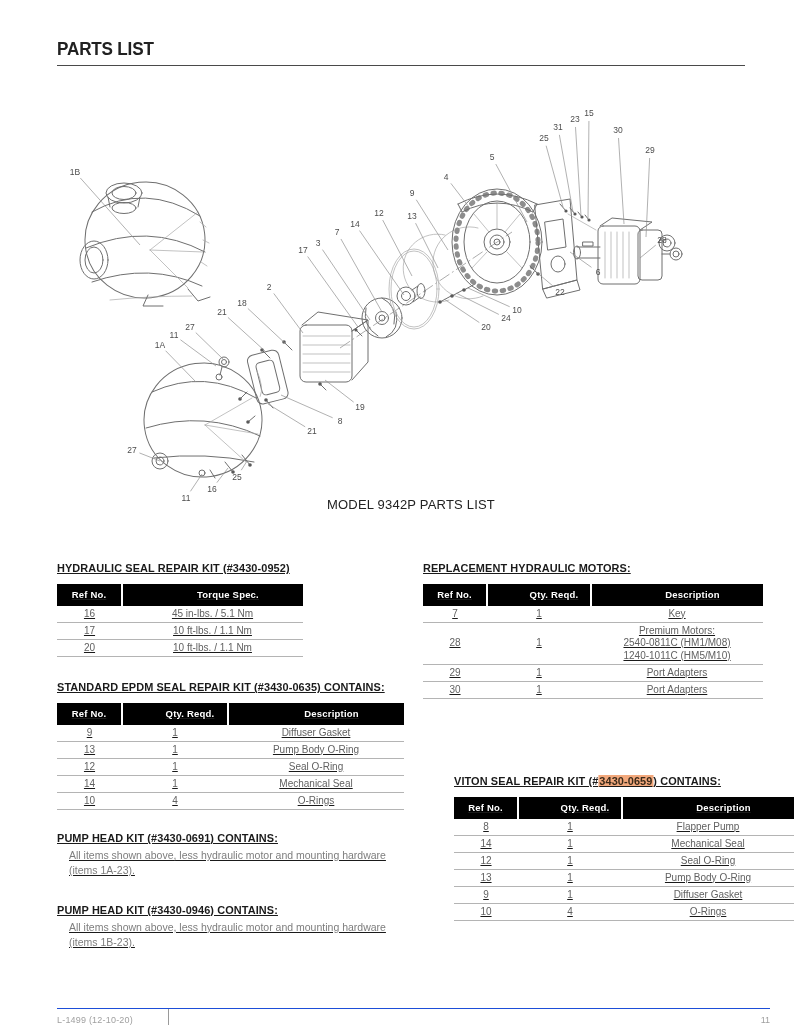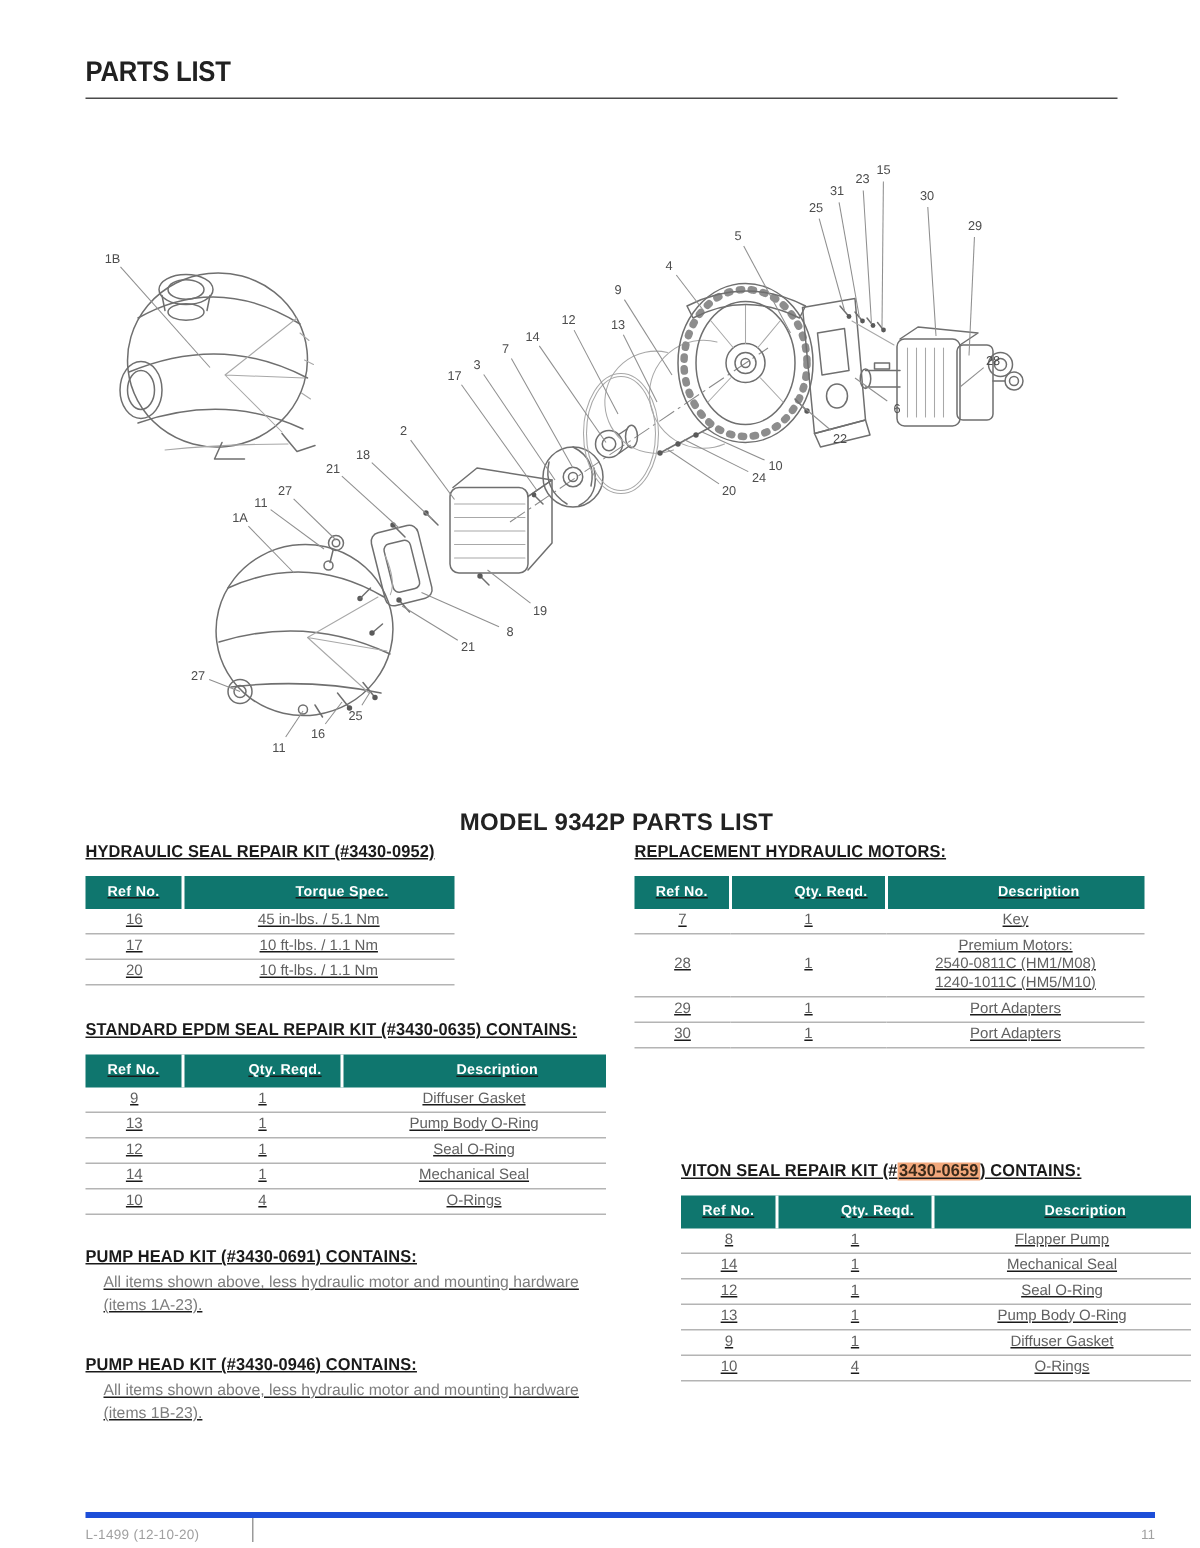--- a/index.html
+++ b/index.html
@@ -14,49 +14,49 @@
   
   .figure{position:absolute;top:80px;left:0;width:800px;height:430px;}
   .figure svg{display:block}
   .art{stroke:#6f6f6f;stroke-width:1;fill:none;stroke-linecap:round;stroke-linejoin:round;}
   .lt{stroke:#a8a8a8;stroke-width:.7;}
   .dot{fill:#5a5a5a;stroke:none;}
   .leader{stroke:#8f8f8f;stroke-width:.7;}
   .callout{font-family:"Liberation Sans",sans-serif;font-size:8.5px;fill:#4d4d4d;}
   .axis{stroke:#8a8a8a;stroke-width:.7;stroke-dasharray:12 3 2 3;}
 
-  .caption{position:absolute;top:540px;left:22px;right:0;text-align:center;
-           font-size:16px;font-weight:bold;color:#222;letter-spacing:.2px;}
+  .caption{position:absolute;top:497px;left:22px;right:0;text-align:center;
+           font-size:13px;font-weight:normal;color:#222;letter-spacing:.2px;}
 
   
   .col{position:absolute;top:562px;text-decoration:underline;}
   .col-left{left:57px;width:352px;}
   .col-right{left:423px;width:342px;}
   h2,h3{margin:0;font-size:11.5px;font-weight:bold;color:#1a1a1a;letter-spacing:.1px;
         transform:scaleX(.95);transform-origin:left center;white-space:nowrap;}
   p{margin:4px 12px 0;font-size:10.5px;color:#7d7d7d;line-height:1.42;width:336px;}
   .gap24{margin-top:24px;}
   .gap22{margin-top:22px;}
   .gap26{margin-top:26px;}
   .viton-block{margin-top:76px;margin-left:31px;}
   .hl{padding:0 1px;color:#3a2a1a;}
 
   
   table.tbl{border-collapse:collapse;table-layout:fixed;margin-top:10px;}
-  .tbl th{background:#0f766e;color:#ffffff;font-size:9.5px;font-weight:bold;
+  .tbl th{background:#000000;color:#ffffff;font-size:9.5px;font-weight:bold;
           padding:5px 2px 6px;letter-spacing:.2px;}
   .tbl th + th{border-left:2px solid #ffffff;padding-left:32px;}
   .tbl td{font-size:10px;color:#616161;text-align:center;padding:1.5px 3px 2px;
           border-bottom:1px solid #b4b4b4;line-height:1.25;}
   .t2{width:246px;}  .t2 th:first-child{width:60px;}
   .t3l{width:347px;} .t3l th:nth-child(1){width:60px;} .t3l th:nth-child(2){width:70px;}
   .t3r{width:340px;} .t3r th:nth-child(1){width:59px;} .t3r th:nth-child(2){width:68px;}
 
   
-  .footer{position:absolute;top:1008px;left:57px;width:713px;border-top:4px solid #1d4ed8;}
+  .footer{position:absolute;top:1008px;left:57px;width:713px;border-top:1px solid #1d4ed8;}
   .footer .tick{position:absolute;left:111px;top:0;width:1px;height:16px;background:#9a9a9a;}
   .footer .fl{position:absolute;left:0;top:6px;font-size:9px;color:#a0a0a0;letter-spacing:.2px;}
   .footer .fr{position:absolute;right:0;top:6px;font-size:9px;color:#a0a0a0;}
 </style>
 </head>
 <body>
 
 <div class="hdr">
   <h1>PARTS LIST</h1>
   <div class="rule"></div>

